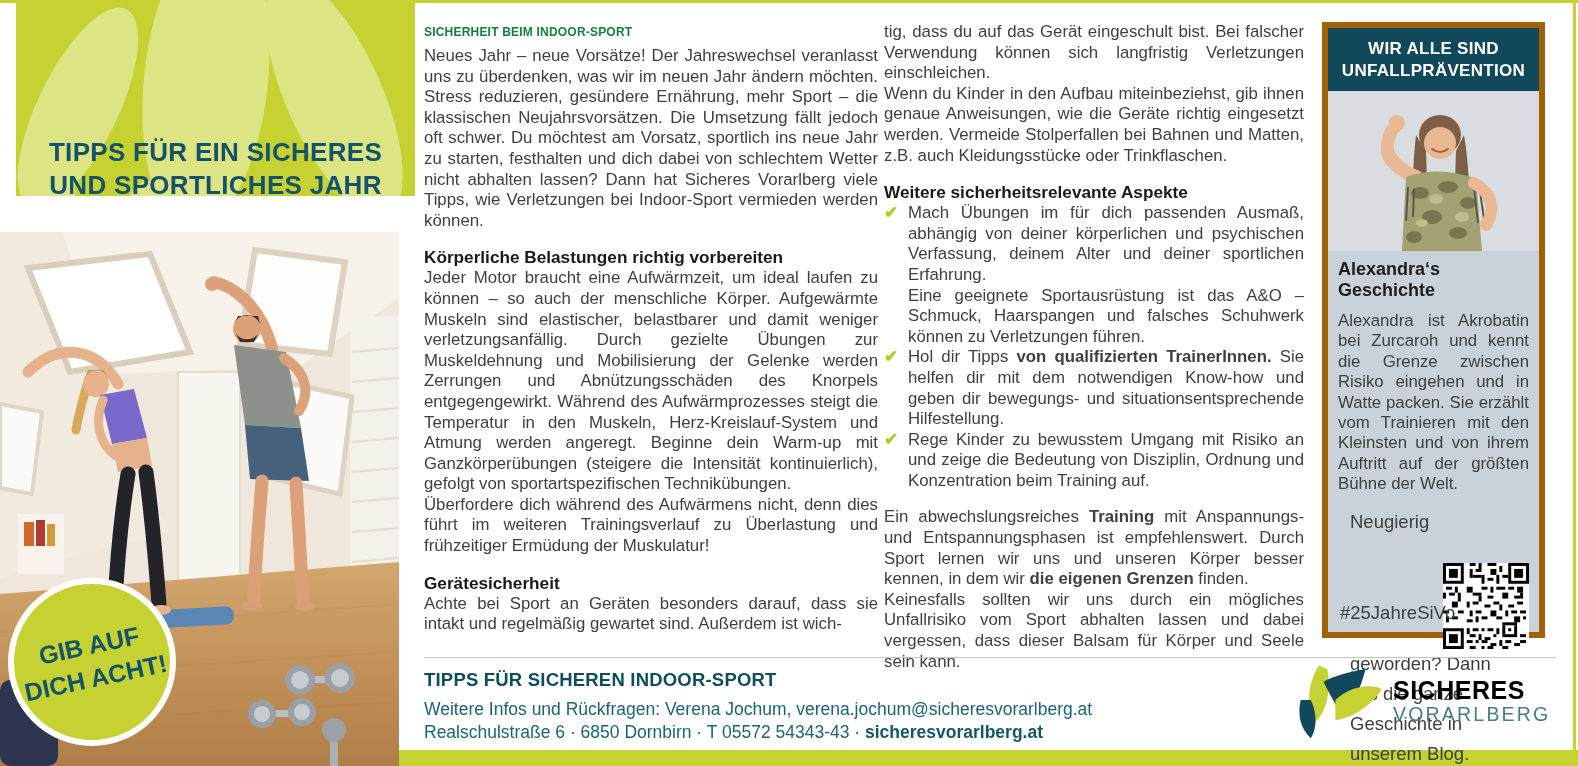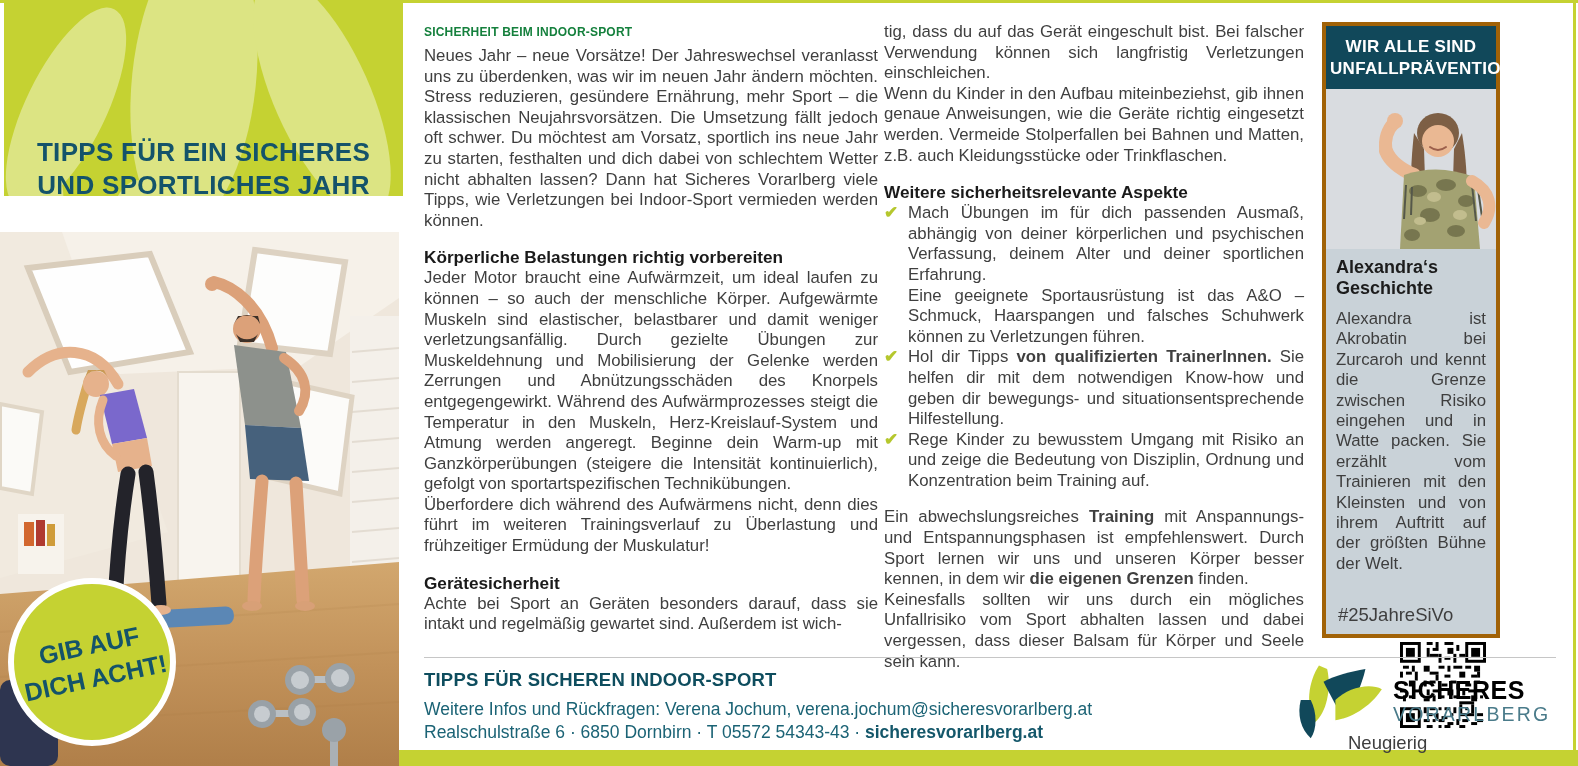--- a/index.html
+++ b/index.html
@@ -8,21 +8,21 @@
     position:relative; width:1578px; height:766px; background:#fff; overflow:hidden;
     font-family:"Liberation Sans", sans-serif; color:#3f3f3f;
   }
   
   .edge-top   { position:absolute; top:0; left:0; right:0; height:3px; background:#c5d232; }
   .edge-right { position:absolute; top:0; bottom:0; right:2px; width:3px; background:#c5d232; }
   .bottom-bar { position:absolute; left:399px; right:0; bottom:0; height:16px; background:#c5d232; }
 
   
   .hero { position:absolute; left:0; top:0; width:399px; height:766px; }
-  .hero-header { position:absolute; left:4px; top:0; width:399px; height:196px; background:#c5d232; overflow:hidden; }
+  .hero-header { position:absolute; left:16px; top:0; width:399px; height:196px; background:#c5d232; overflow:hidden; }
   .hero-header svg { position:absolute; left:0; top:0; }
   .hero-title {
     position:relative; padding-top:136px; text-align:center;
     font-weight:bold; font-size:26px; line-height:33px; letter-spacing:.3px; color:#14536a;
   }
   .hero-photo { position:absolute; left:0; top:232px; width:399px; height:534px; }
   .badge {
     position:absolute; left:8px; top:578px; width:168px; height:168px;
     background:#c5d232; border:6px solid #fff; border-radius:50%;
     display:flex; align-items:center; justify-content:center;
@@ -40,22 +40,22 @@
   .col h1 { margin:0 0 3px 0; font-size:12px; line-height:21px; color:#15803d; letter-spacing:.2px; }
   .col h2 { margin:16px 0 0 0; font-size:17.2px; line-height:21px; color:#1a1a1a; text-align:left; }
   .gap { margin-top:16px !important; }
   .checklist { list-style:none; margin:0; padding:0; }
   .checklist li { display:flex; margin:0; }
   .check { flex:0 0 24px; color:#b5c72d; font-size:17px; font-weight:bold; line-height:20.6px; }
   .checklist .li-body { flex:1; }
 
   
   .sidebar {
-    position:absolute; left:1322px; top:22px; width:178px; height:616px;
-    background:#c9d2d8; border:4px solid #a16207;
+    position:absolute; left:1322px; top:22px; width:223px; height:616px;
+    background:#c9d2d8; border:6px solid #a16207;
   }
   .sb-banner {
     background:#11485a; color:#fff; text-align:center;
     font-weight:bold; font-size:17px; line-height:22px; padding:10px 4px 9px 4px; letter-spacing:.3px;
   }
   .sb-photo { height:160px; background:#d9dce0; overflow:hidden; }
   .sb-title { margin:8px 10px 0 10px; font-size:18px; font-weight:bold; color:#1c1c1c; }
   .sb-text { margin:10px 10px 0 10px; font-size:16.8px; line-height:20.4px; text-align:justify; color:#3e3e3e; hyphens:auto; }
   .sb-cta { margin:12px 10px 0 10px; font-size:18.5px; line-height:30px; color:#3e3e3e; }
   .sb-qr { float:right; width:86px; height:86px; margin:56px 0 0 4px; background:#fff; }

